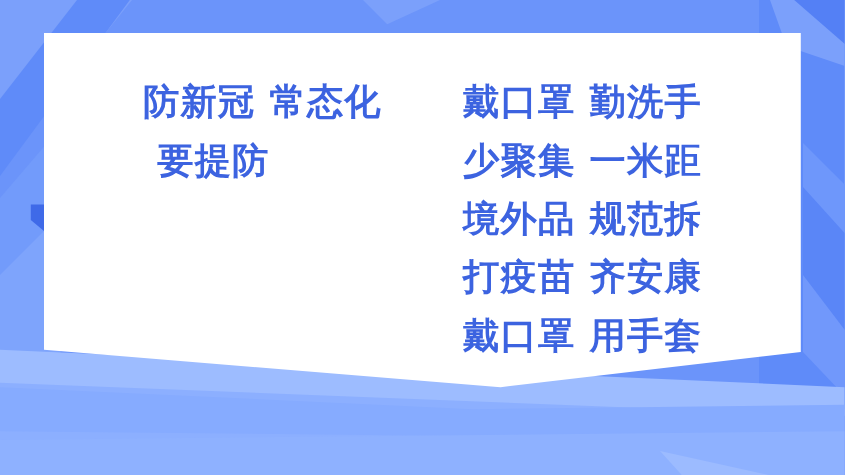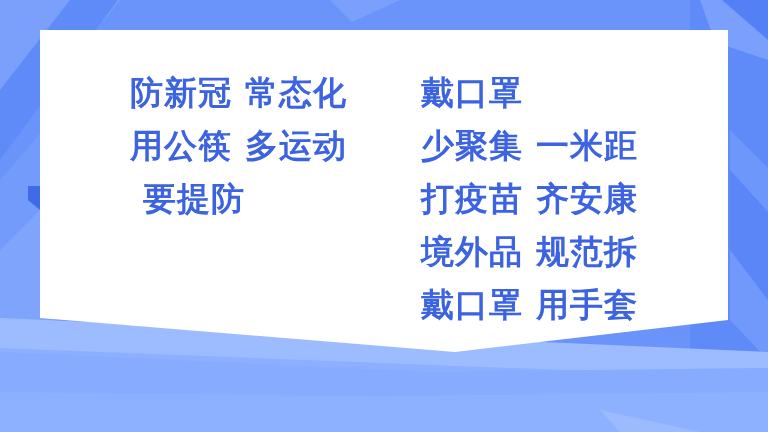--- a/index.html
+++ b/index.html
@@ -103,52 +103,48 @@
 
   <div class="slogan-wrap">
 
     <div class="slogan-col">
       <div class="slogan-row">
         <span class="phrase">防新冠</span>
         <span class="phrase-gap"></span>
         <span class="phrase">常态化</span>
       </div>
       <div class="slogan-row">
-        <span class="phrase">用公筷</span>
-        <span class="phrase-gap"></span>
-        <span class="phrase">多运动</span>
-      </div>
-      <div class="slogan-row">
         <span class="phrase-gap"></span>
         <span class="phrase">要提防</span>
       </div>
       <div class="slogan-row">
         <span class="phrase-gap"></span>
       </div>
     </div>
 
     <div class="slogan-col">
       <div class="slogan-row">
         <span class="phrase">戴口罩</span>
         <span class="phrase-gap"></span>
+        <span class="phrase">勤洗手</span>
       </div>
       <div class="slogan-row">
         <span class="phrase">少聚集</span>
         <span class="phrase-gap"></span>
         <span class="phrase">一米距</span>
       </div>
       <div class="slogan-row">
+        <span class="phrase">境外品</span>
+        <span class="phrase-gap"></span>
+        <span class="phrase">规范拆</span>
+      </div>
+      <div class="slogan-row">
         <span class="phrase">打疫苗</span>
         <span class="phrase-gap"></span>
         <span class="phrase">齐安康</span>
-      </div>
-      <div class="slogan-row">
-        <span class="phrase">境外品</span>
-        <span class="phrase-gap"></span>
-        <span class="phrase">规范拆</span>
       </div>
       <div class="slogan-row">
         <span class="phrase">戴口罩</span>
         <span class="phrase-gap"></span>
         <span class="phrase">用手套</span>
       </div>
     </div>
 
   </div>
 

